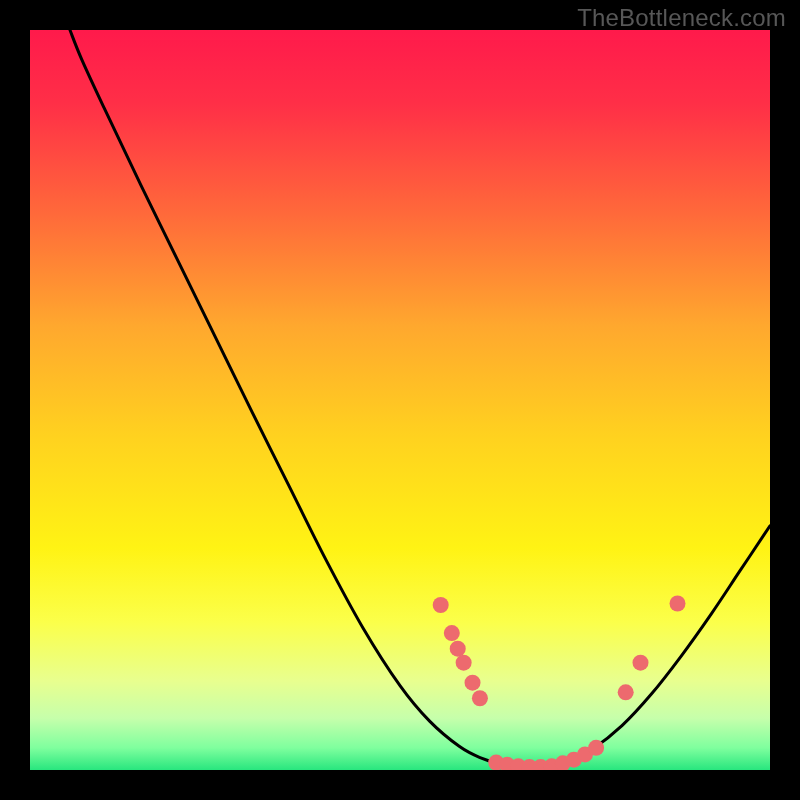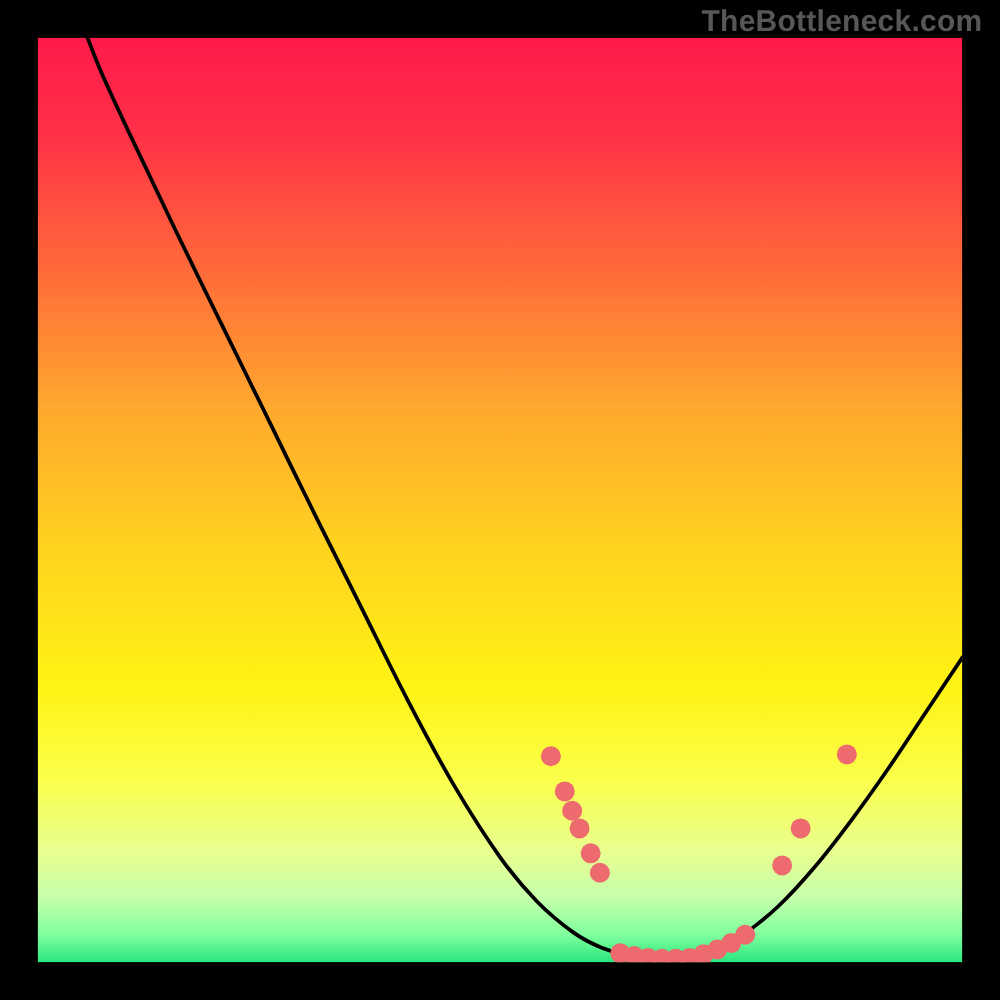--- a/index.html
+++ b/index.html
@@ -15,21 +15,21 @@
     position: relative;
     width: 800px;
     height: 800px;
   }
   .watermark {
     position: absolute;
     top: 4px;
     right: 14px;
     color: #575757;
     font-size: 24px;
-    font-weight: bold;
+    font-weight: normal;
     letter-spacing: 0.2px;
     z-index: 10;
   }
   .plot-area {
     position: absolute;
     left: 30px;
     top: 30px;
     width: 740px;
     height: 740px;
     overflow: hidden;

